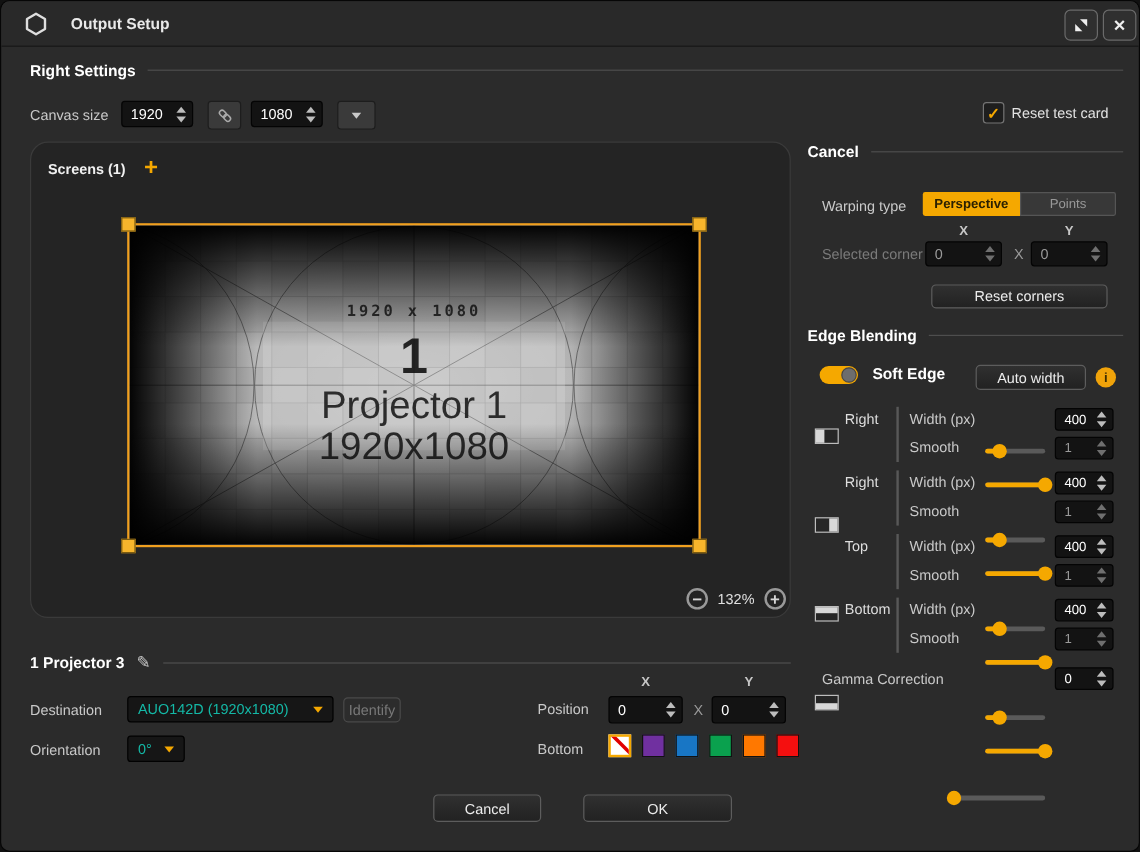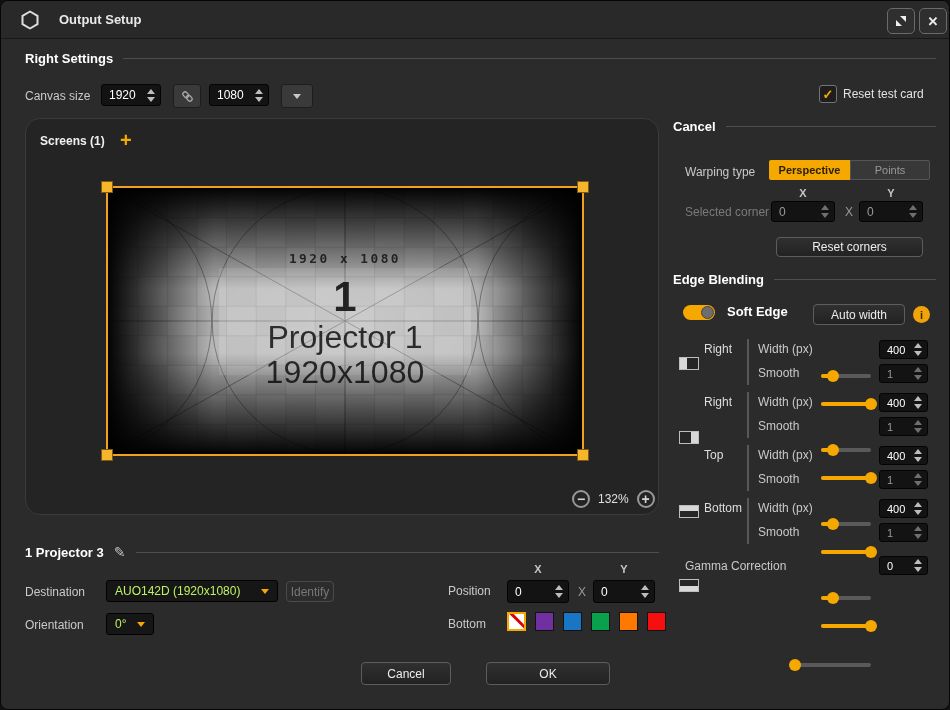--- a/index.html
+++ b/index.html
@@ -28,21 +28,21 @@
   .a-up{width:0;height:0;border-left:4px solid transparent;border-right:4px solid transparent;border-bottom:5px solid #bdbdbd;}
   .a-dn{width:0;height:0;border-left:4px solid transparent;border-right:4px solid transparent;border-top:5px solid #bdbdbd;}
   .spin.dim{color:#9a9a9a;}
   .spin.dim .a-up{border-bottom-color:#6f6f6f}.spin.dim .a-dn{border-top-color:#6f6f6f}
   .btn{background:linear-gradient(#303030,#222);border:1px solid #5d5d5d;border-radius:4px;color:#ececec;
        font-size:12px;display:flex;align-items:center;justify-content:center;box-sizing:border-box;}
   .btn.disabled{color:#787878;border-color:#4a4a4a;background:#2c2c2c;}
   .sqbtn{background:#3a3a3a;border:1px solid #1d1d1d;border-radius:3px;display:flex;align-items:center;justify-content:center;}
   .caret-g{width:0;height:0;border-left:4px solid transparent;border-right:4px solid transparent;border-top:5px solid #c9c9c9;}
   .ddl{background:#161616;border:1px solid #010101;border-radius:3px;display:flex;align-items:center;
-       padding:0 8px;color:#bef264;font-size:12px;box-sizing:border-box;}
+       padding:0 8px;color:#14b8a6;font-size:12px;box-sizing:border-box;}
   .ddl .caret{margin-left:auto;width:0;height:0;border-left:4px solid transparent;border-right:4px solid transparent;
               border-top:5px solid #f5a800;}
   .checkbox{width:16px;height:16px;background:#1e1e1e;border:1px solid #747474;border-radius:3px;
             display:flex;align-items:center;justify-content:center;color:#f5a800;font-size:13px;font-weight:700;line-height:1;}
   .seg{display:flex;}
   .seg .on{width:81px;height:20px;background:#f5a800;color:#2b2000;font-weight:700;font-size:11px;
            display:flex;align-items:center;justify-content:center;border-radius:2px 0 0 2px;}
   .seg .off{width:80px;height:20px;background:#383838;color:#989898;font-size:11px;border:1px solid #555;
             box-sizing:border-box;display:flex;align-items:center;justify-content:center;border-radius:0 2px 2px 0;}
   .xy{font-size:11px;font-weight:700;color:#c6c6c6;text-align:center;}

